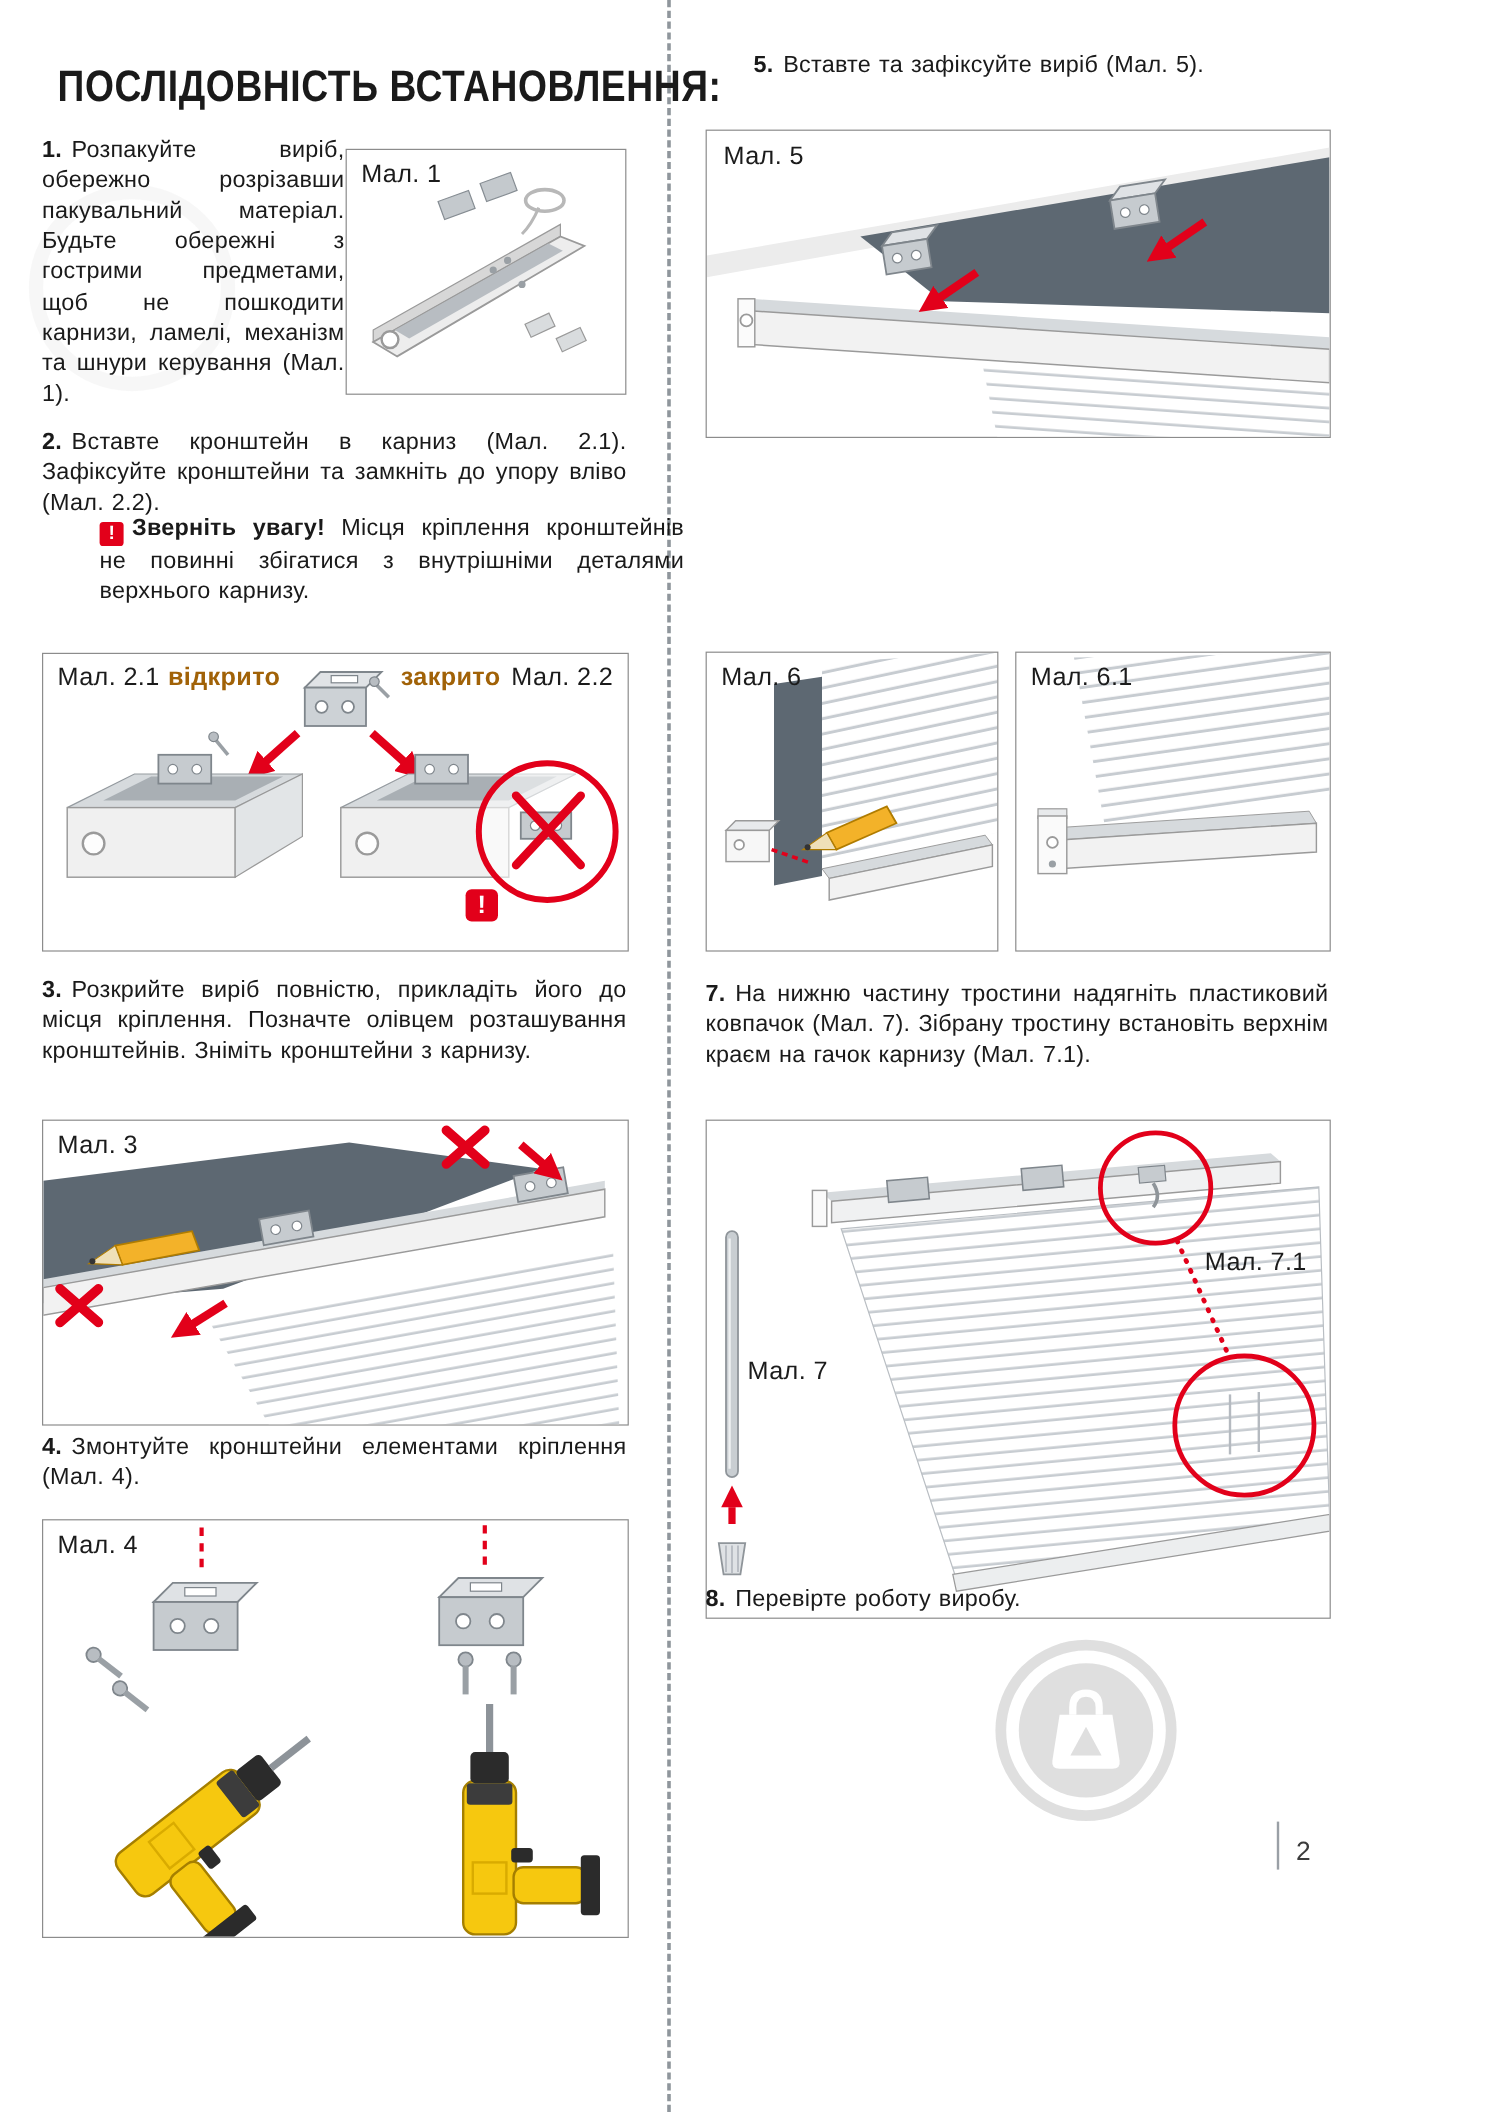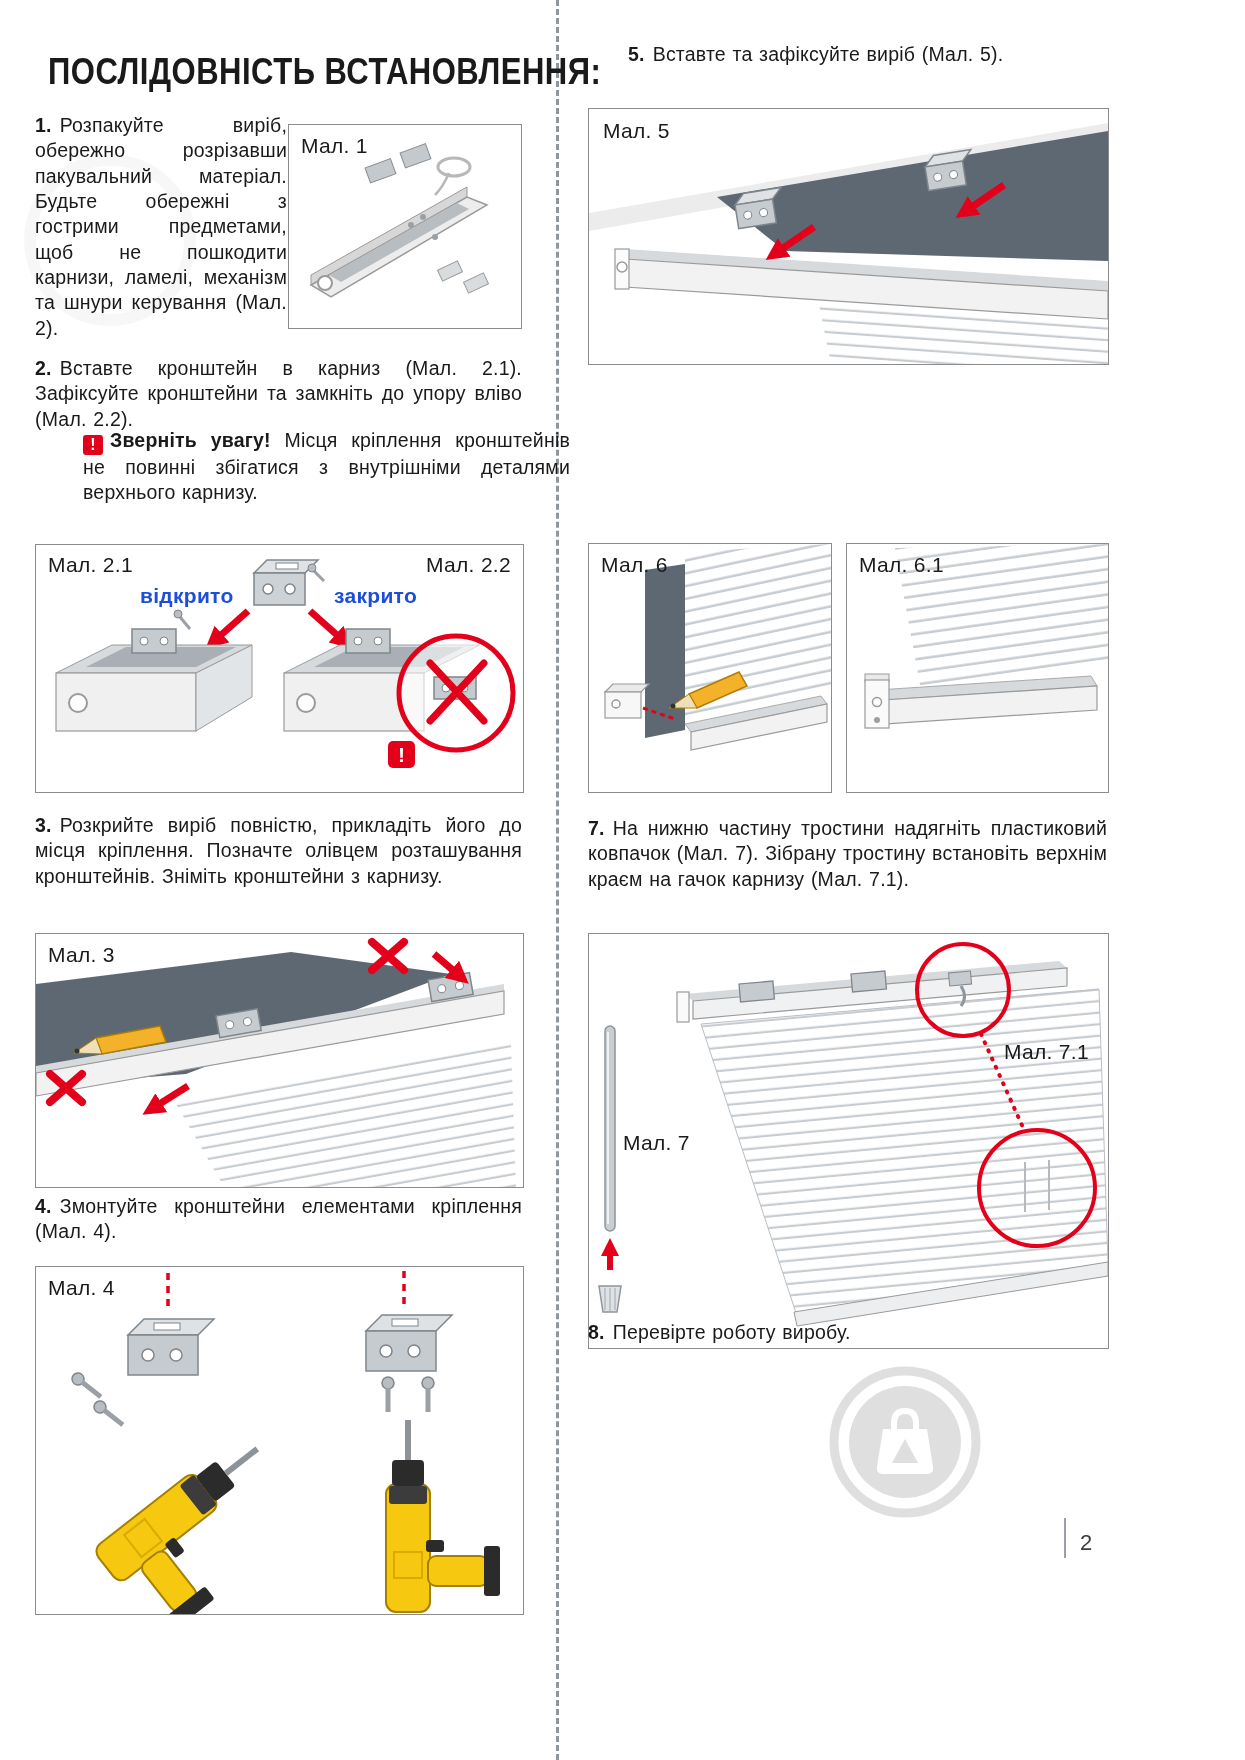--- a/index.html
+++ b/index.html
@@ -12,21 +12,21 @@
   .para{position:absolute;font-size:19.5px;line-height:1.3;text-align:justify;
         letter-spacing:0.2px;word-spacing:1px;margin:0;}
   .num{font-weight:bold;margin-right:8px;}
   .bold{font-weight:bold;}
   .warn-inline{display:inline-block;width:20px;height:20px;background:#e2001a;color:#fff;
         border-radius:3px;font-weight:bold;font-size:16px;text-align:center;line-height:20px;
         margin-right:7px;vertical-align:-3px;letter-spacing:0;}
   .figure{position:absolute;background:#fff;border:1.5px solid #8c8c8c;overflow:hidden;}
   .figure svg{position:absolute;left:0;top:0;}
   .fig-label{position:absolute;font-size:21px;color:#1b1b1b;z-index:6;letter-spacing:0.3px;white-space:nowrap;}
-  .red-label{color:#1d4ed8;font-weight:bold;margin-top:31px;}
+  .red-label{color:#a16207;font-weight:bold;}
   .warn-badge{position:absolute;width:27px;height:27px;background:#e2001a;color:#fff;z-index:6;
         border-radius:5px;font-weight:bold;font-size:21px;text-align:center;line-height:27px;}
   .watermark{position:absolute;opacity:0.95;}
   .ghostring{position:absolute;opacity:0.55;}
   .page-num-wrap{position:absolute;left:1064px;top:1518px;display:flex;align-items:flex-end;}
   .pn-bar{width:2px;height:40px;background:#9aa0a6;margin-right:14px;}
   .pn-num{font-size:22px;color:#3c3c3c;padding-bottom:2px;}
 </style>
 </head>
 <body>
@@ -65,21 +65,21 @@
 
   <div class="ghostring" style="left:20px;top:150px;">
     <svg width="180" height="180">
         <circle cx="90" cy="90" r="80" fill="none" stroke="#f2f2f2" stroke-width="12"></circle>
       </svg>
   </div>
 
   <h1 class="title">ПОСЛІДОВНІСТЬ ВСТАНОВЛЕННЯ:</h1>
 
   <p class="para" style="left:35px;top:113px;width:252px;">
-    <span class="num">1.</span><span>Розпакуйте виріб, обережно розрізавши пакувальний матеріал. Будьте обережні з гострими предметами, щоб не пошкодити карнизи, ламелі, механізм та шнури керування (Мал. 2).</span>
+    <span class="num">1.</span><span>Розпакуйте виріб, обережно розрізавши пакувальний матеріал. Будьте обережні з гострими предметами, щоб не пошкодити карнизи, ламелі, механізм та шнури керування (Мал. 1).</span>
   </p>
 
   <div class="figure" style="left:288px;top:124px;width:232px;height:203px;">
     <span class="fig-label" style="left:12px;top:9px;">Мал. 1</span>
     <svg width="232" height="203" viewBox="0 0 232 203">
       <ellipse cx="165" cy="42" rx="16" ry="9" fill="none" stroke="#b8b8b8" stroke-width="3"></ellipse>
       <path d="M160,48 q-6,14 -14,22" fill="none" stroke="#b8b8b8" stroke-width="2.5"></path>
       <polygon points="22,150 178,62 178,72 22,160" fill="#d7d7d7" stroke="#9a9a9a" stroke-width="1"></polygon>
       <polygon points="22,160 178,72 198,80 42,172" fill="#ededed" stroke="#9a9a9a" stroke-width="1.5"></polygon>
       <polygon points="40,150 168,78 180,84 52,157" fill="#b8bdc2"></polygon>

